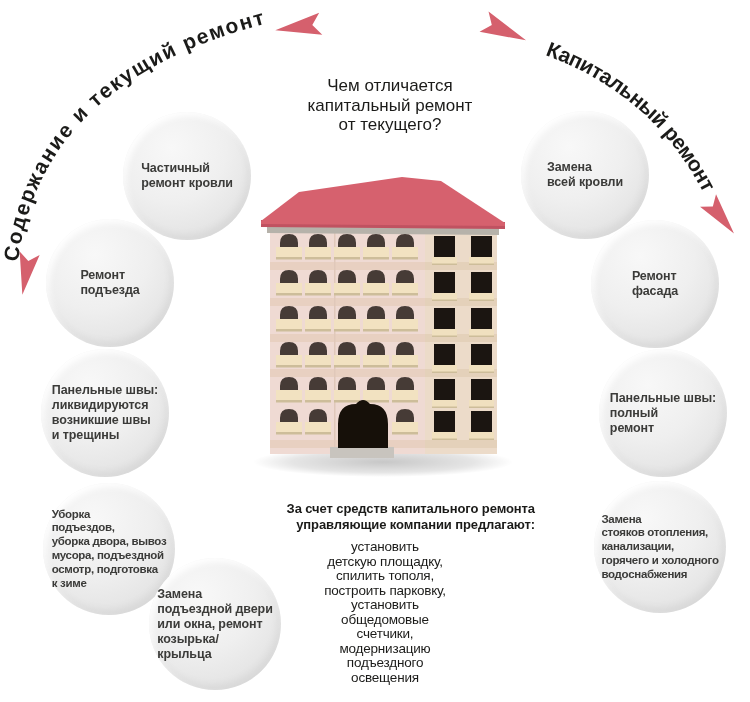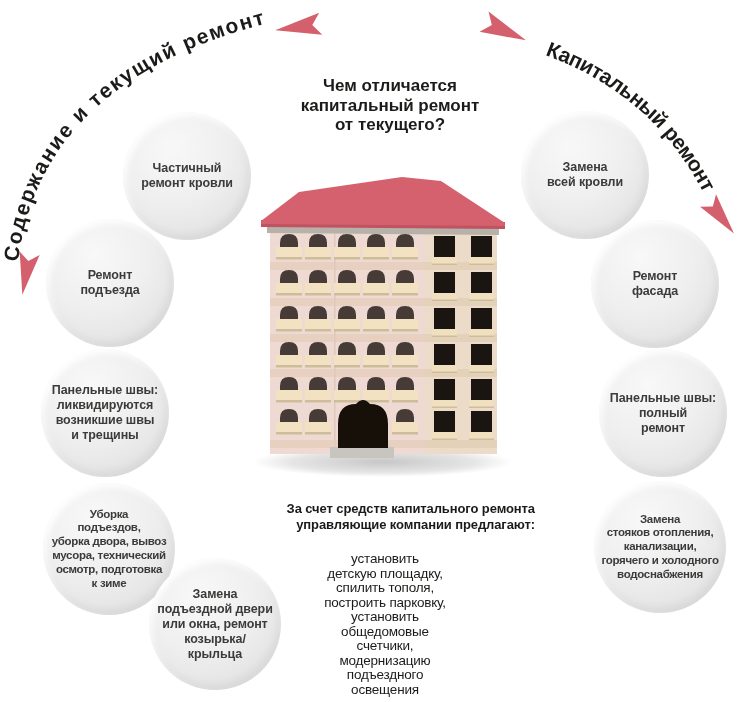--- a/index.html
+++ b/index.html
@@ -7,35 +7,35 @@
     width:750px;height:702px;position:relative;background:#ffffff;overflow:hidden;
     font-family:"Liberation Sans",sans-serif;color:#1c1c1a;
   }
   .stage{position:absolute;inset:0;width:750px;height:702px;}
   svg.canvas{position:absolute;left:0;top:0;}
   
   .bubble{
     position:absolute;border-radius:50%;
     background:radial-gradient(circle at 38% 28%, #f8f8f8 0%, #efefef 45%, #e3e3e3 78%, #d9d9d9 100%);
     box-shadow:inset -3px -5px 8px rgba(0,0,0,0.05), inset 3px 4px 6px rgba(255,255,255,0.95);
-    display:flex;align-items:center;justify-content:center;text-align:center;
+    display:flex;align-items:center;justify-content:center;
   }
   .bubble span{
     display:block;white-space:pre-line;
     font-size:12.5px;font-weight:700;line-height:1.2;color:#3b3b39;letter-spacing:-0.1px;
   }
   .bubble.lg span{font-size:11.5px;letter-spacing:-0.3px;}
   
   .title{
     position:absolute;left:250px;top:76px;width:280px;text-align:center;
-    font-size:17px;font-weight:700;line-height:19.5px;white-space:pre-line;color:#1b1b19;
+    font-size:17px;font-weight:400;line-height:19.5px;white-space:pre-line;color:#1b1b19;
   }
   .footer{position:absolute;left:235px;top:501px;width:300px;text-align:center;color:#1b1b19;}
   .footer .heading{font-size:13px;font-weight:700;line-height:15.5px;white-space:pre-line;letter-spacing:-0.1px;text-align:right;}
-  .footer .items{margin-top:20px;font-size:13.5px;font-weight:400;line-height:14.5px;white-space:pre-line;letter-spacing:-0.2px;}
+  .footer .items{margin-top:8px;font-size:13.5px;font-weight:400;line-height:14.5px;white-space:pre-line;letter-spacing:-0.2px;}
   
   .arc-text{font-size:21px;font-weight:700;fill:#1b1b19;letter-spacing:0.5px;}
 </style>
 </head>
 <body>
 
 <div class="stage">
 
   <svg class="canvas" width="750" height="702" viewBox="0 0 750 702">
     <defs>
@@ -164,21 +164,21 @@
   <div class="bubble" style="left:41px;top:349px;width:128px;height:128px;">
     <span>Панельные швы:
 ликвидируются
 возникшие швы
 и трещины</span>
   </div>
   <div class="bubble lg" style="left:43px;top:483px;width:132px;height:132px;">
     <span>Уборка
 подъездов,
 уборка двора, вывоз
-мусора, технический
+мусора, подъездной
 осмотр, подготовка
 к зиме</span>
   </div>
   <div class="bubble" style="left:149px;top:558px;width:132px;height:132px;">
     <span>Замена
 подъездной двери
 или окна, ремонт
 козырька/
 крыльца</span>
   </div>

